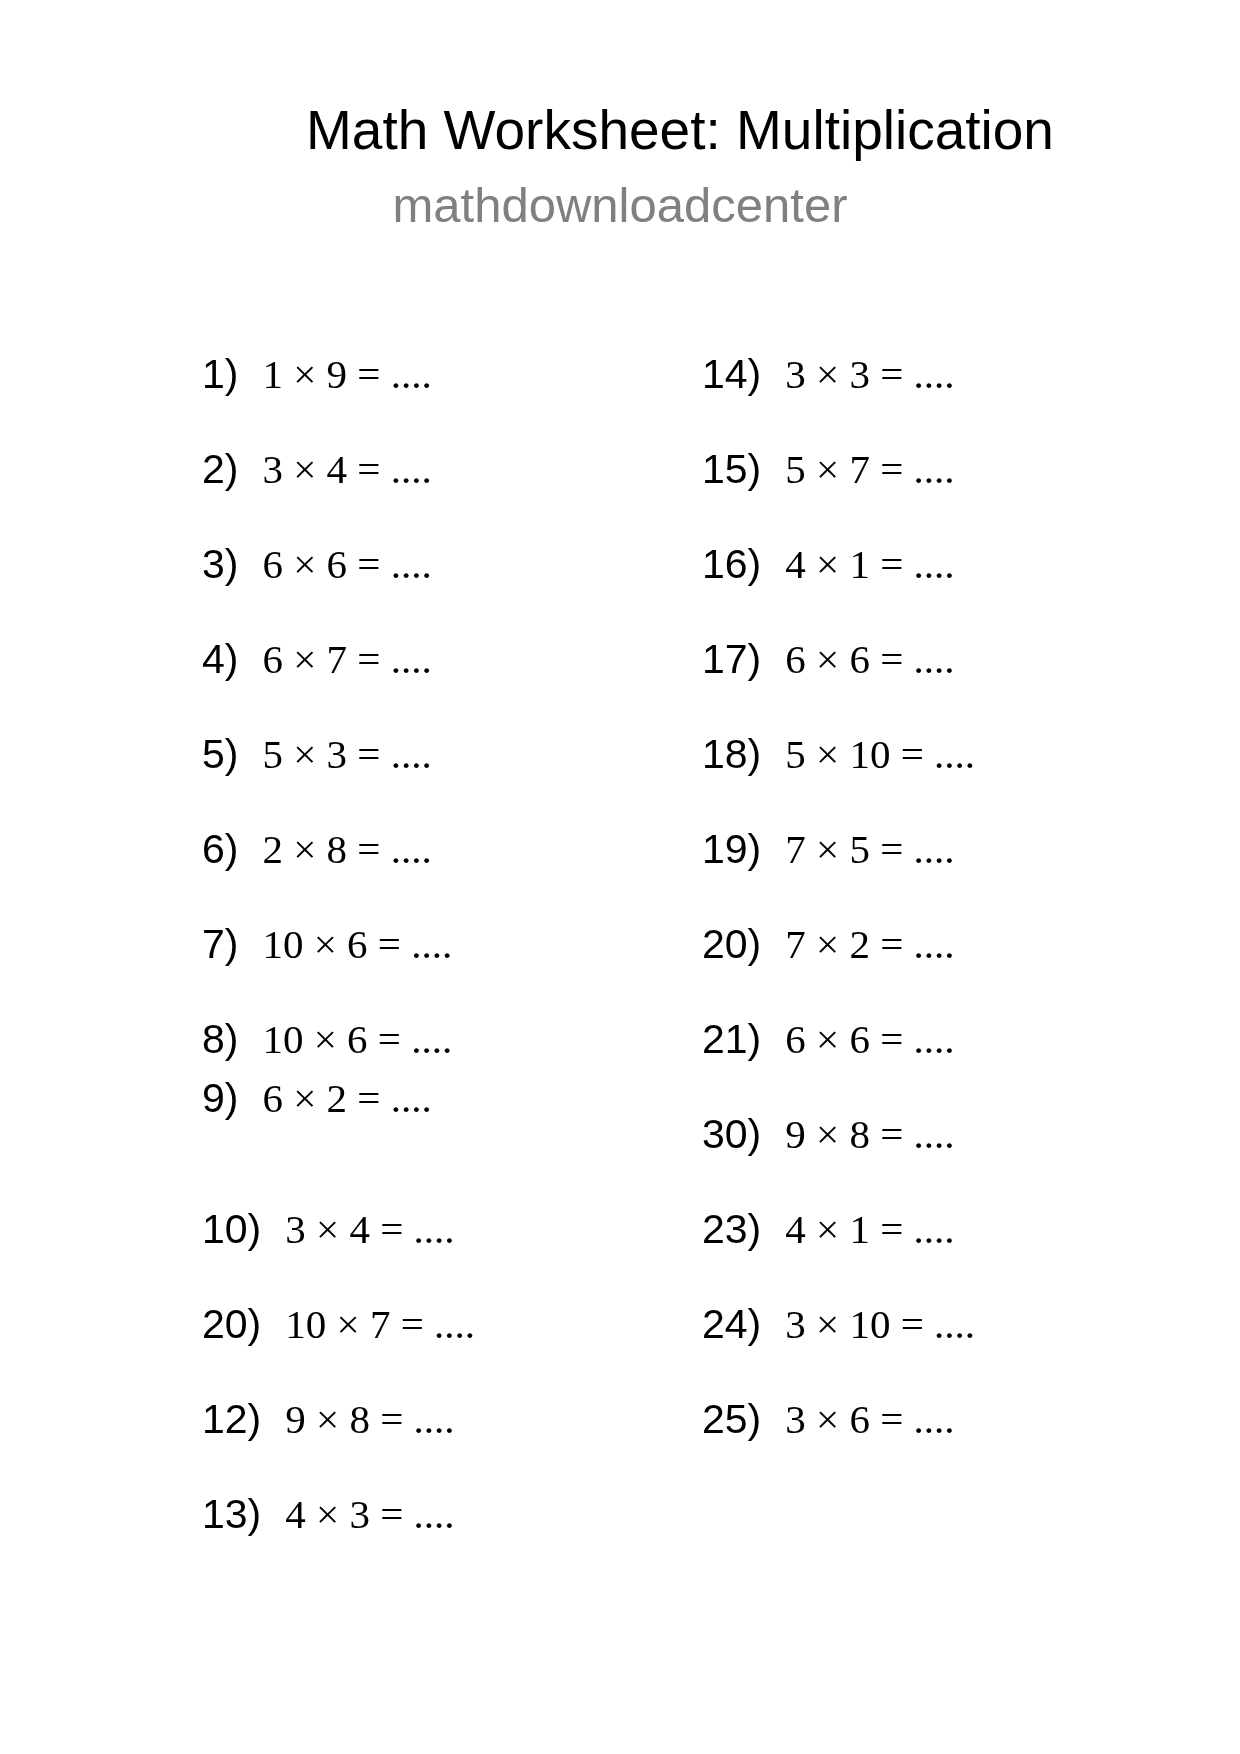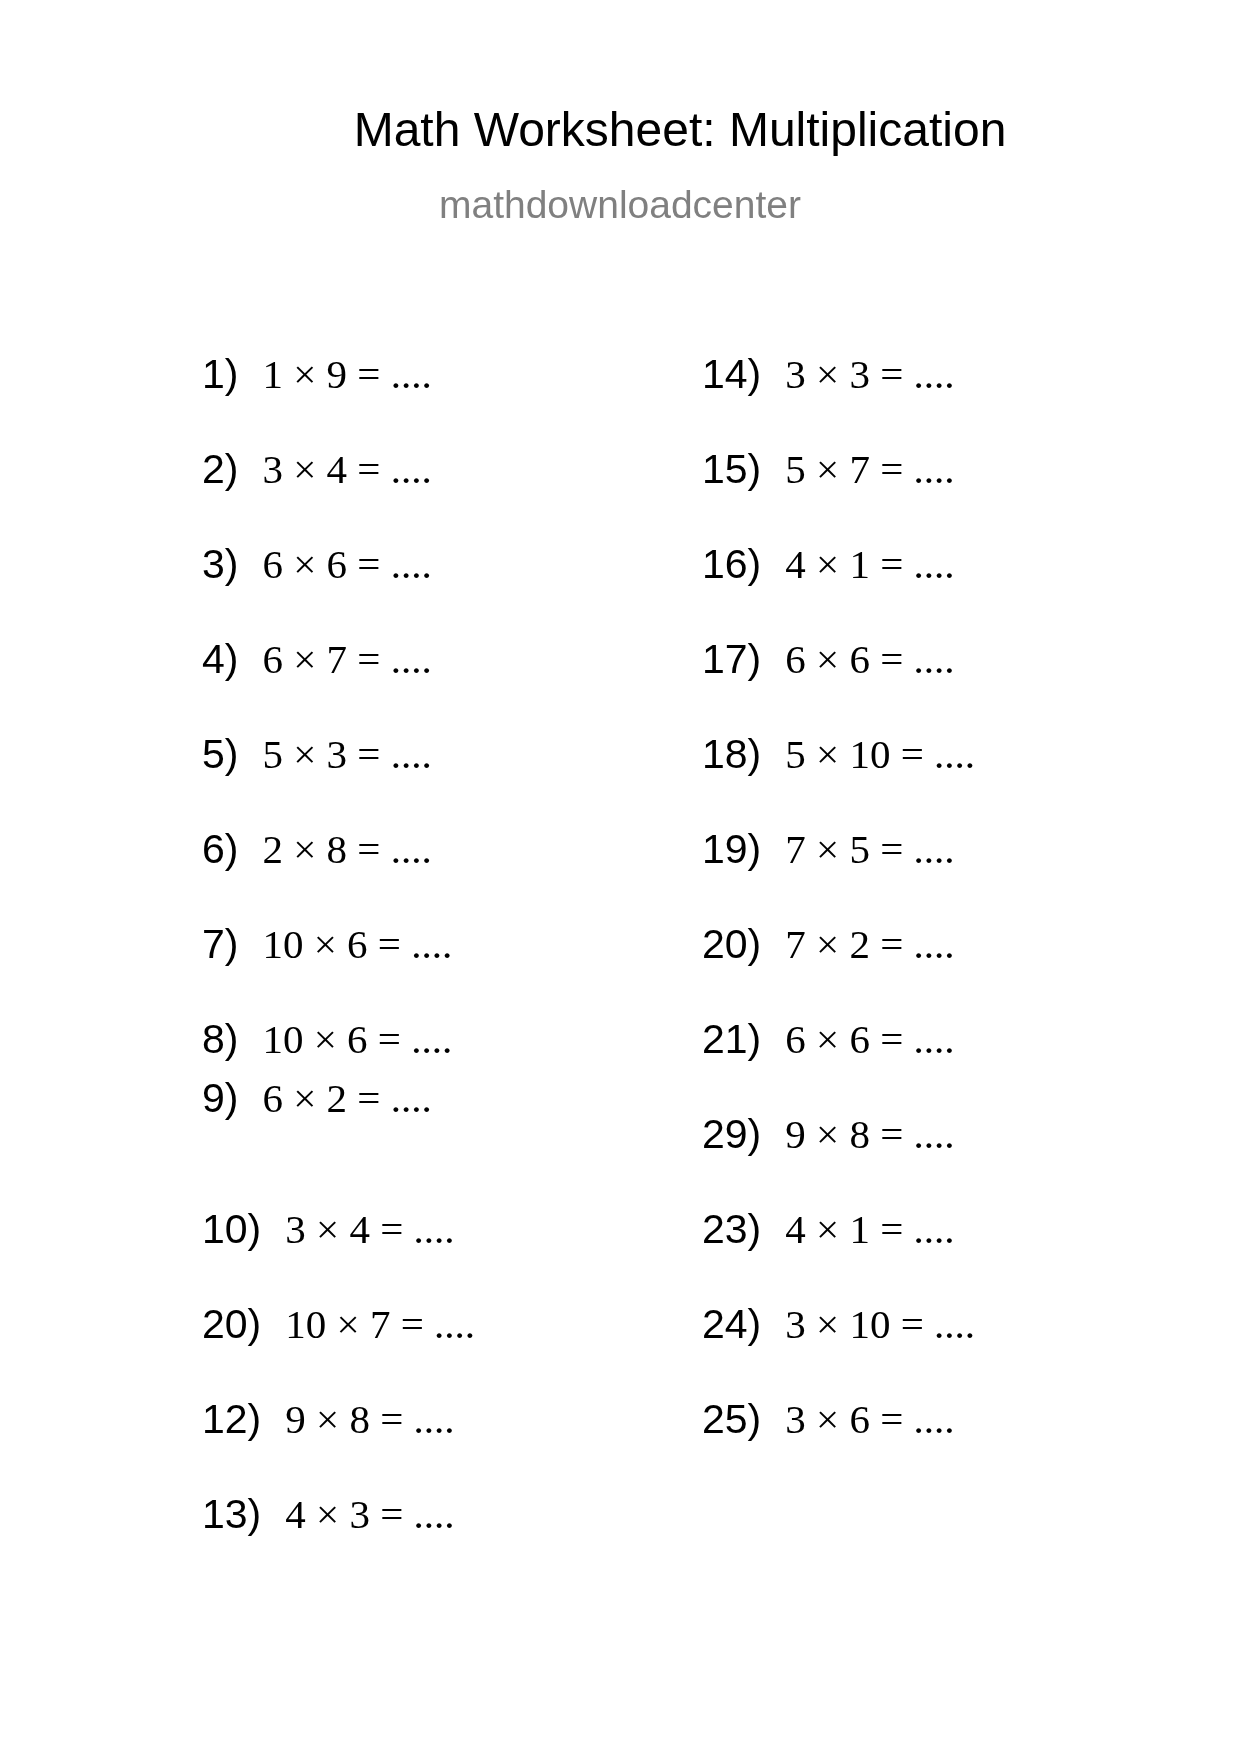--- a/index.html
+++ b/index.html
@@ -16,33 +16,33 @@
       color: #000000;
     }
     .title {
       position: absolute;
       left: 0;
       top: 98px;
       width: 1240px;
       text-align: center;
       padding-left: 120px;
       box-sizing: border-box;
-      font-size: 48px;
+      font-size: 55px;
       line-height: 64px;
       letter-spacing: 0px;
     }
     .subtitle {
       position: absolute;
       left: 0;
       top: 183px;
       width: 1240px;
       text-align: center;
       padding-left: 0px;
       box-sizing: border-box;
-      font-size: 39px;
+      font-size: 49px;
       line-height: 44px;
       color: #808080;
     }
     .col {
       position: absolute;
       top: 350px;
     }
     .col-left { left: 202px; }
     .col-right { left: 702px; }
     .problem {
@@ -86,17 +86,17 @@
 
 <div class="col col-right">
   <div class="problem" style="top:0px"><span class="num">14)</span><span class="expr">3 × 3 = ....</span></div>
   <div class="problem" style="top:95px"><span class="num">15)</span><span class="expr">5 × 7 = ....</span></div>
   <div class="problem" style="top:190px"><span class="num">16)</span><span class="expr">4 × 1 = ....</span></div>
   <div class="problem" style="top:285px"><span class="num">17)</span><span class="expr">6 × 6 = ....</span></div>
   <div class="problem" style="top:380px"><span class="num">18)</span><span class="expr">5 × 10 = ....</span></div>
   <div class="problem" style="top:475px"><span class="num">19)</span><span class="expr">7 × 5 = ....</span></div>
   <div class="problem" style="top:570px"><span class="num">20)</span><span class="expr">7 × 2 = ....</span></div>
   <div class="problem" style="top:665px"><span class="num">21)</span><span class="expr">6 × 6 = ....</span></div>
-  <div class="problem" style="top:760px"><span class="num">29)</span><span class="expr">9 × 8 = ....</span></div>
+  <div class="problem" style="top:760px"><span class="num">30)</span><span class="expr">9 × 8 = ....</span></div>
   <div class="problem" style="top:855px"><span class="num">23)</span><span class="expr">4 × 1 = ....</span></div>
   <div class="problem" style="top:950px"><span class="num">24)</span><span class="expr">3 × 10 = ....</span></div>
   <div class="problem" style="top:1045px"><span class="num">25)</span><span class="expr">3 × 6 = ....</span></div>
 </div>
 
 </body></html>

